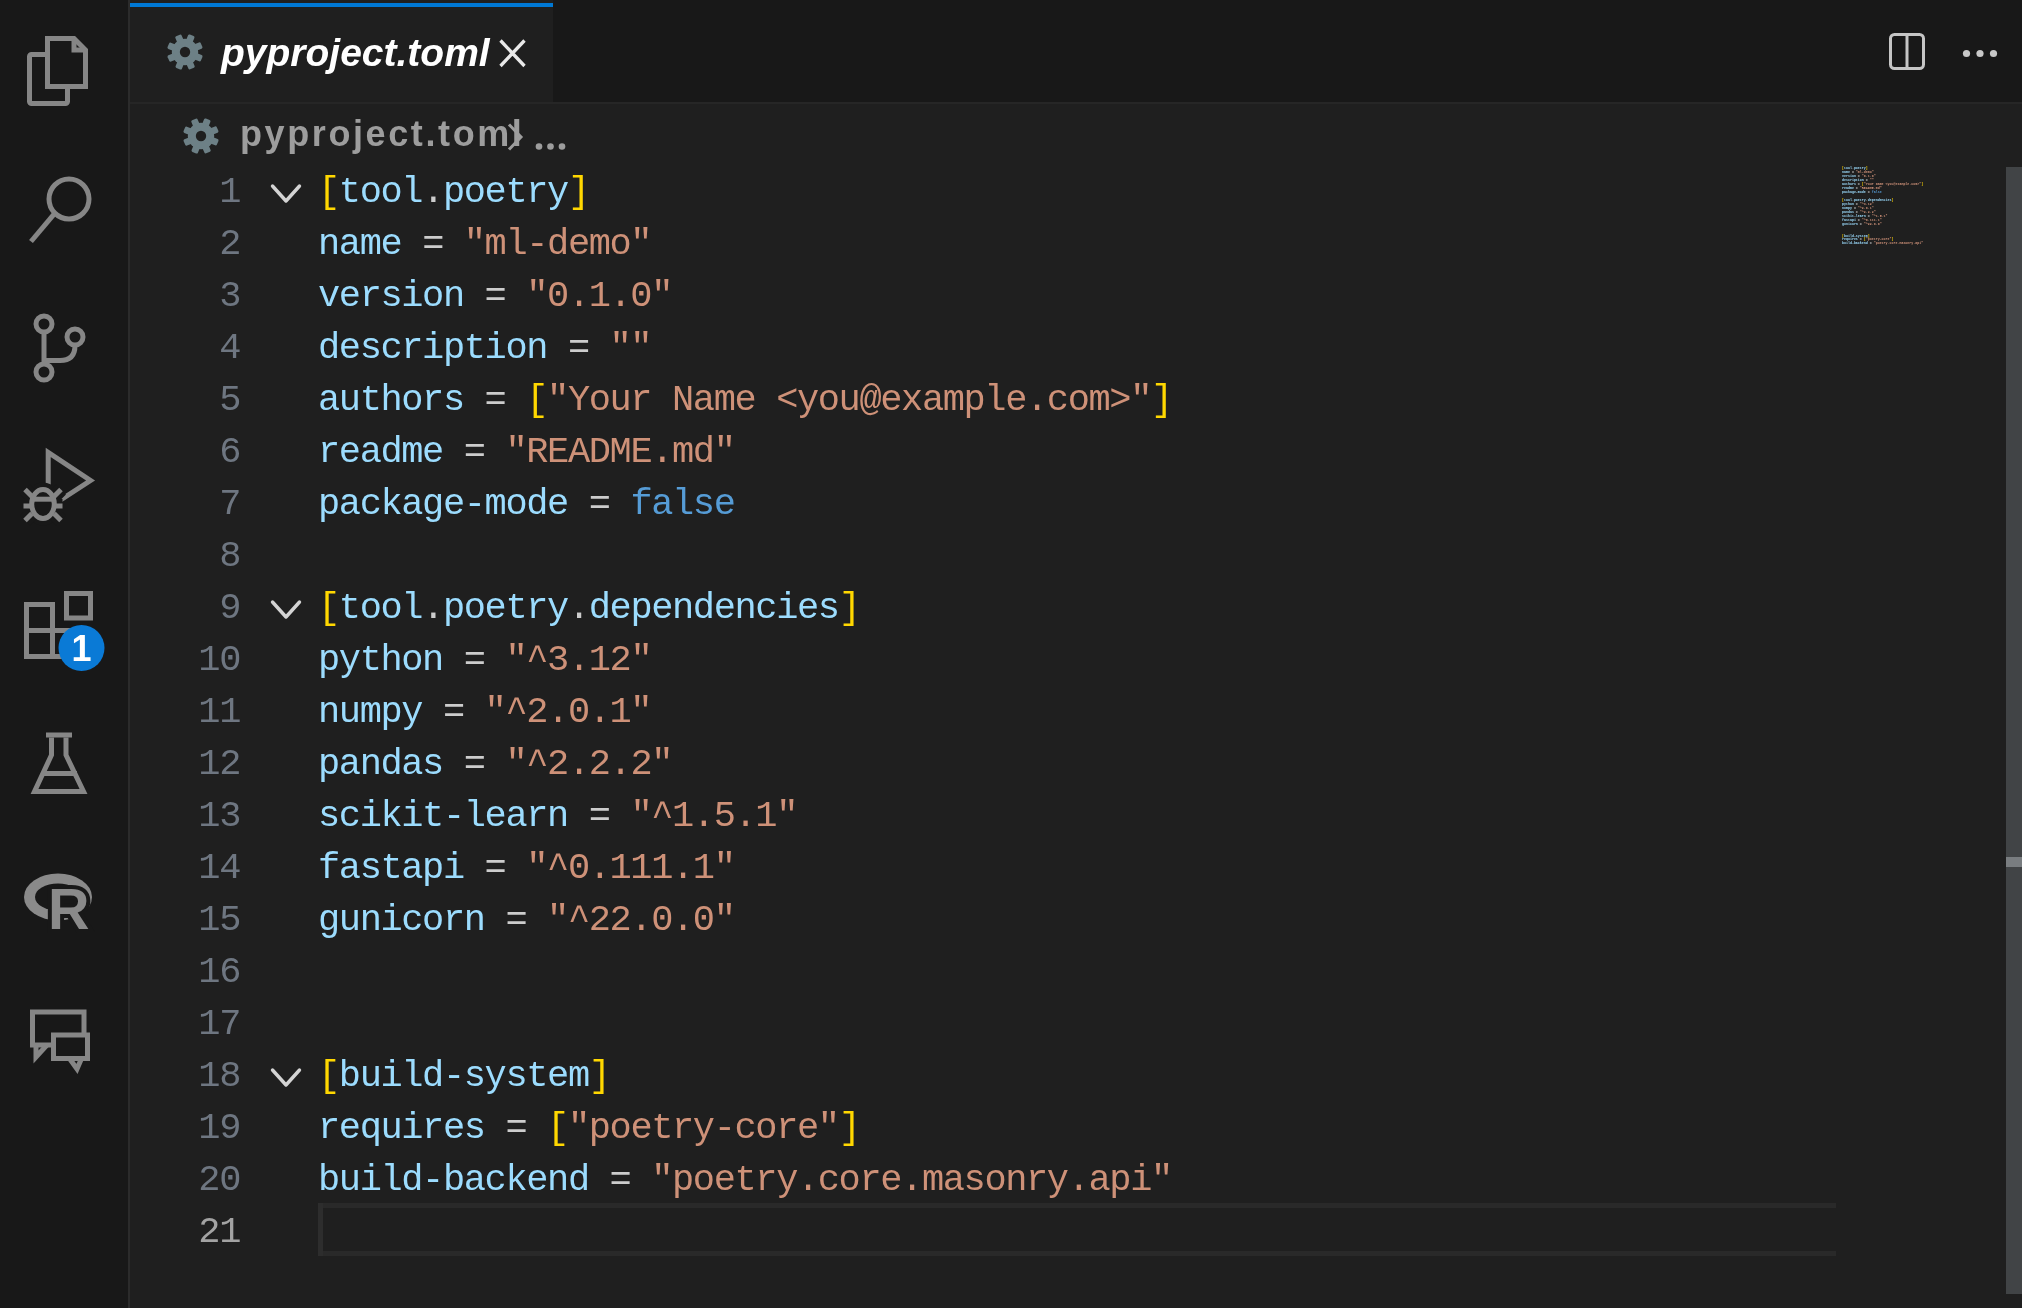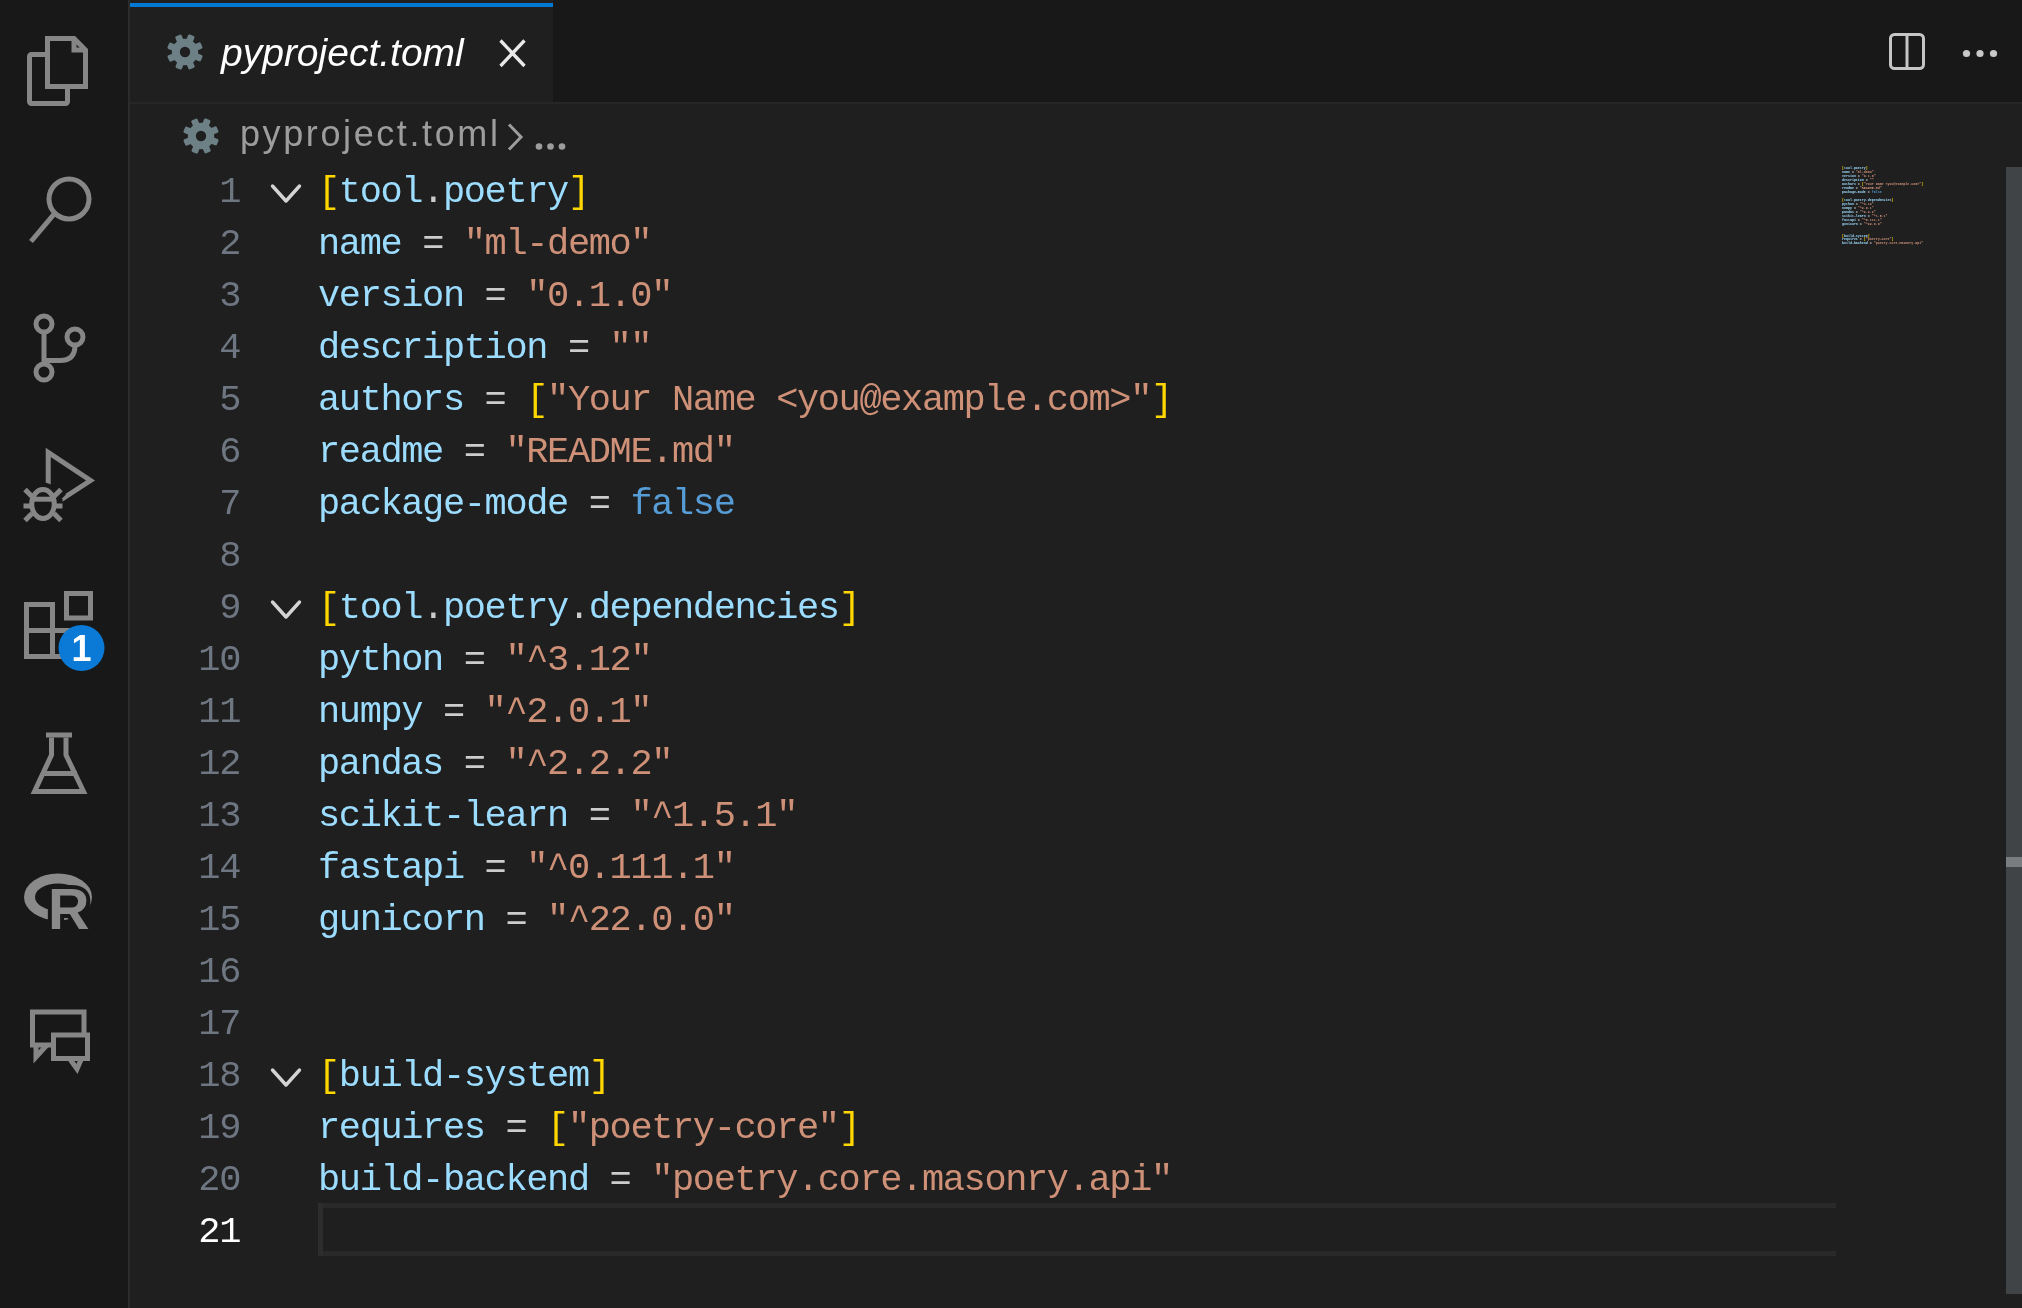--- a/index.html
+++ b/index.html
@@ -1,31 +1,31 @@
 <!DOCTYPE html>
 <html><head><meta charset="utf-8">
 <style>
 * { margin:0; padding:0; box-sizing:border-box; }
 html,body { width:2022px; height:1308px; background:#1f1f1f; overflow:hidden;
   font-family:"Liberation Sans", sans-serif; }
-.abs { position:absolute; }
+.abs { position:absolute;font-weight:bold; }
 #activitybar { left:0; top:0; width:130px; height:1308px; background:#181818;
   border-right:2px solid #2b2b2b; }
 #tabbar { left:130px; top:0; width:1892px; height:104px; background:#181818;
   border-bottom:2px solid #262626; }
 #tab { position:absolute; left:0; top:0; width:423px; height:102px; background:#1f1f1f; }
 #tabblue { position:absolute; left:0; top:3px; width:423px; height:4px; background:#0078d4; }
 #tabtitle { position:absolute; left:91px; top:31px; font-size:39px; font-style:italic;
   color:#ffffff; white-space:nowrap; }
 #breadcrumb { left:130px; top:106px; width:1892px; height:60px; background:#1f1f1f; }
 #bctext { position:absolute; left:110px; top:7px; font-size:36px; letter-spacing:2.6px; color:#9d9d9d; }
 pre { font-family:"Liberation Mono", monospace; font-size:37px; letter-spacing:-1.38px; line-height:52px; }
 #nums { position:absolute; left:130px; top:166px; width:110px; text-align:right;
   color:#6e7681; }
-#nums .cur { color:#ffffff; }
+#nums .cur { color:#a3a3a3; }
 #code { position:absolute; left:318px; top:166px; color:#cccccc; white-space:pre; }
 #code .key { color:#9cdcfe; }
 #code .str { color:#ce9178; }
 #code .br  { color:#ffd700; }
 #code .pun { color:#cccccc; }
 #code .kw  { color:#569cd6; }
 #curline { left:318px; top:1203px; width:1518px; height:53px;
   border-top:5px solid #292929; border-bottom:5px solid #292929; }
 #cursor { left:318px; top:1203px; width:5px; height:53px; background:#2d2d2d; }
 #minimap { position:absolute; left:1842px; top:166px; transform:scale(0.1); letter-spacing:0;

